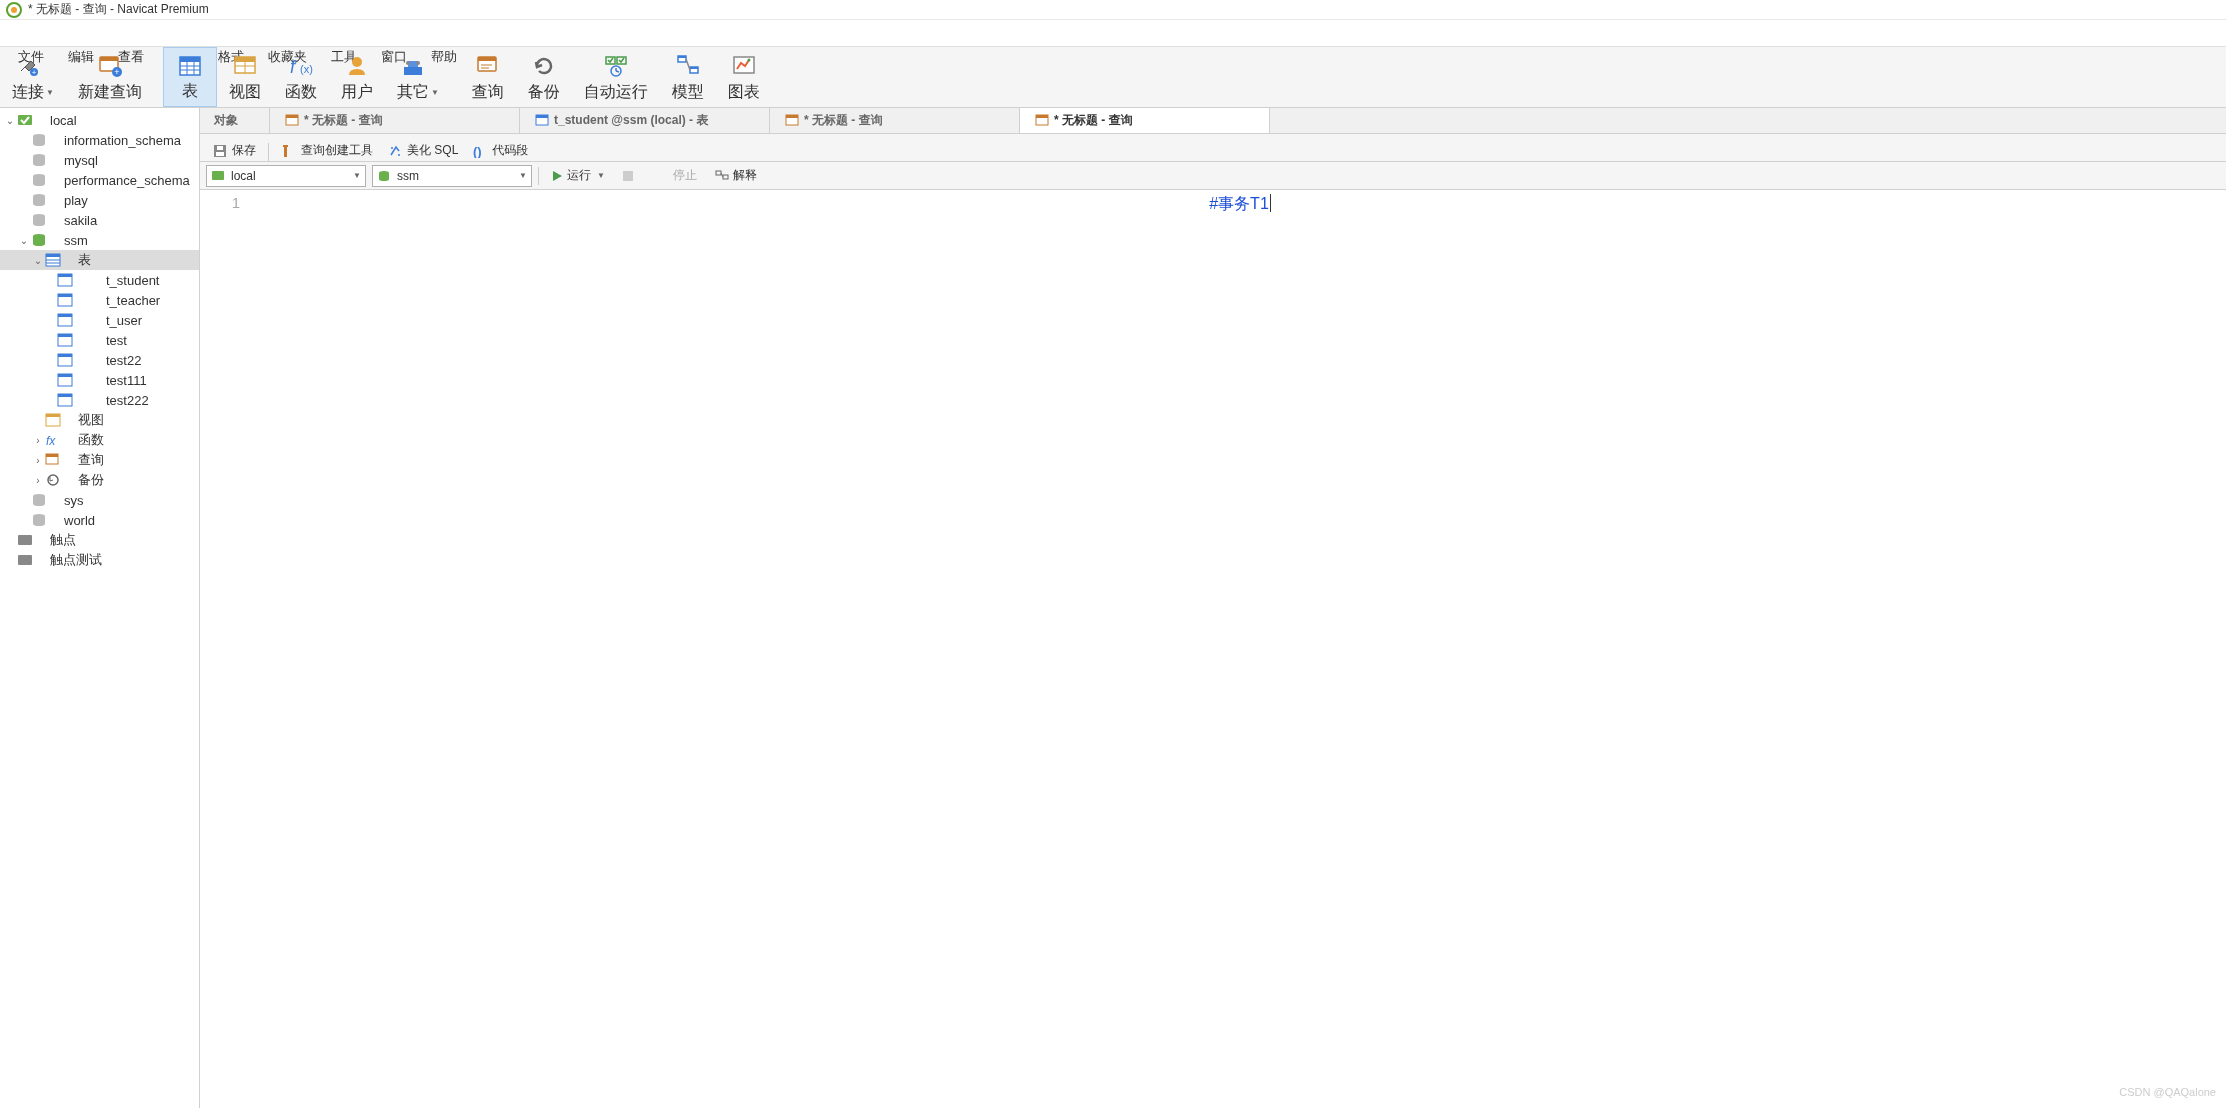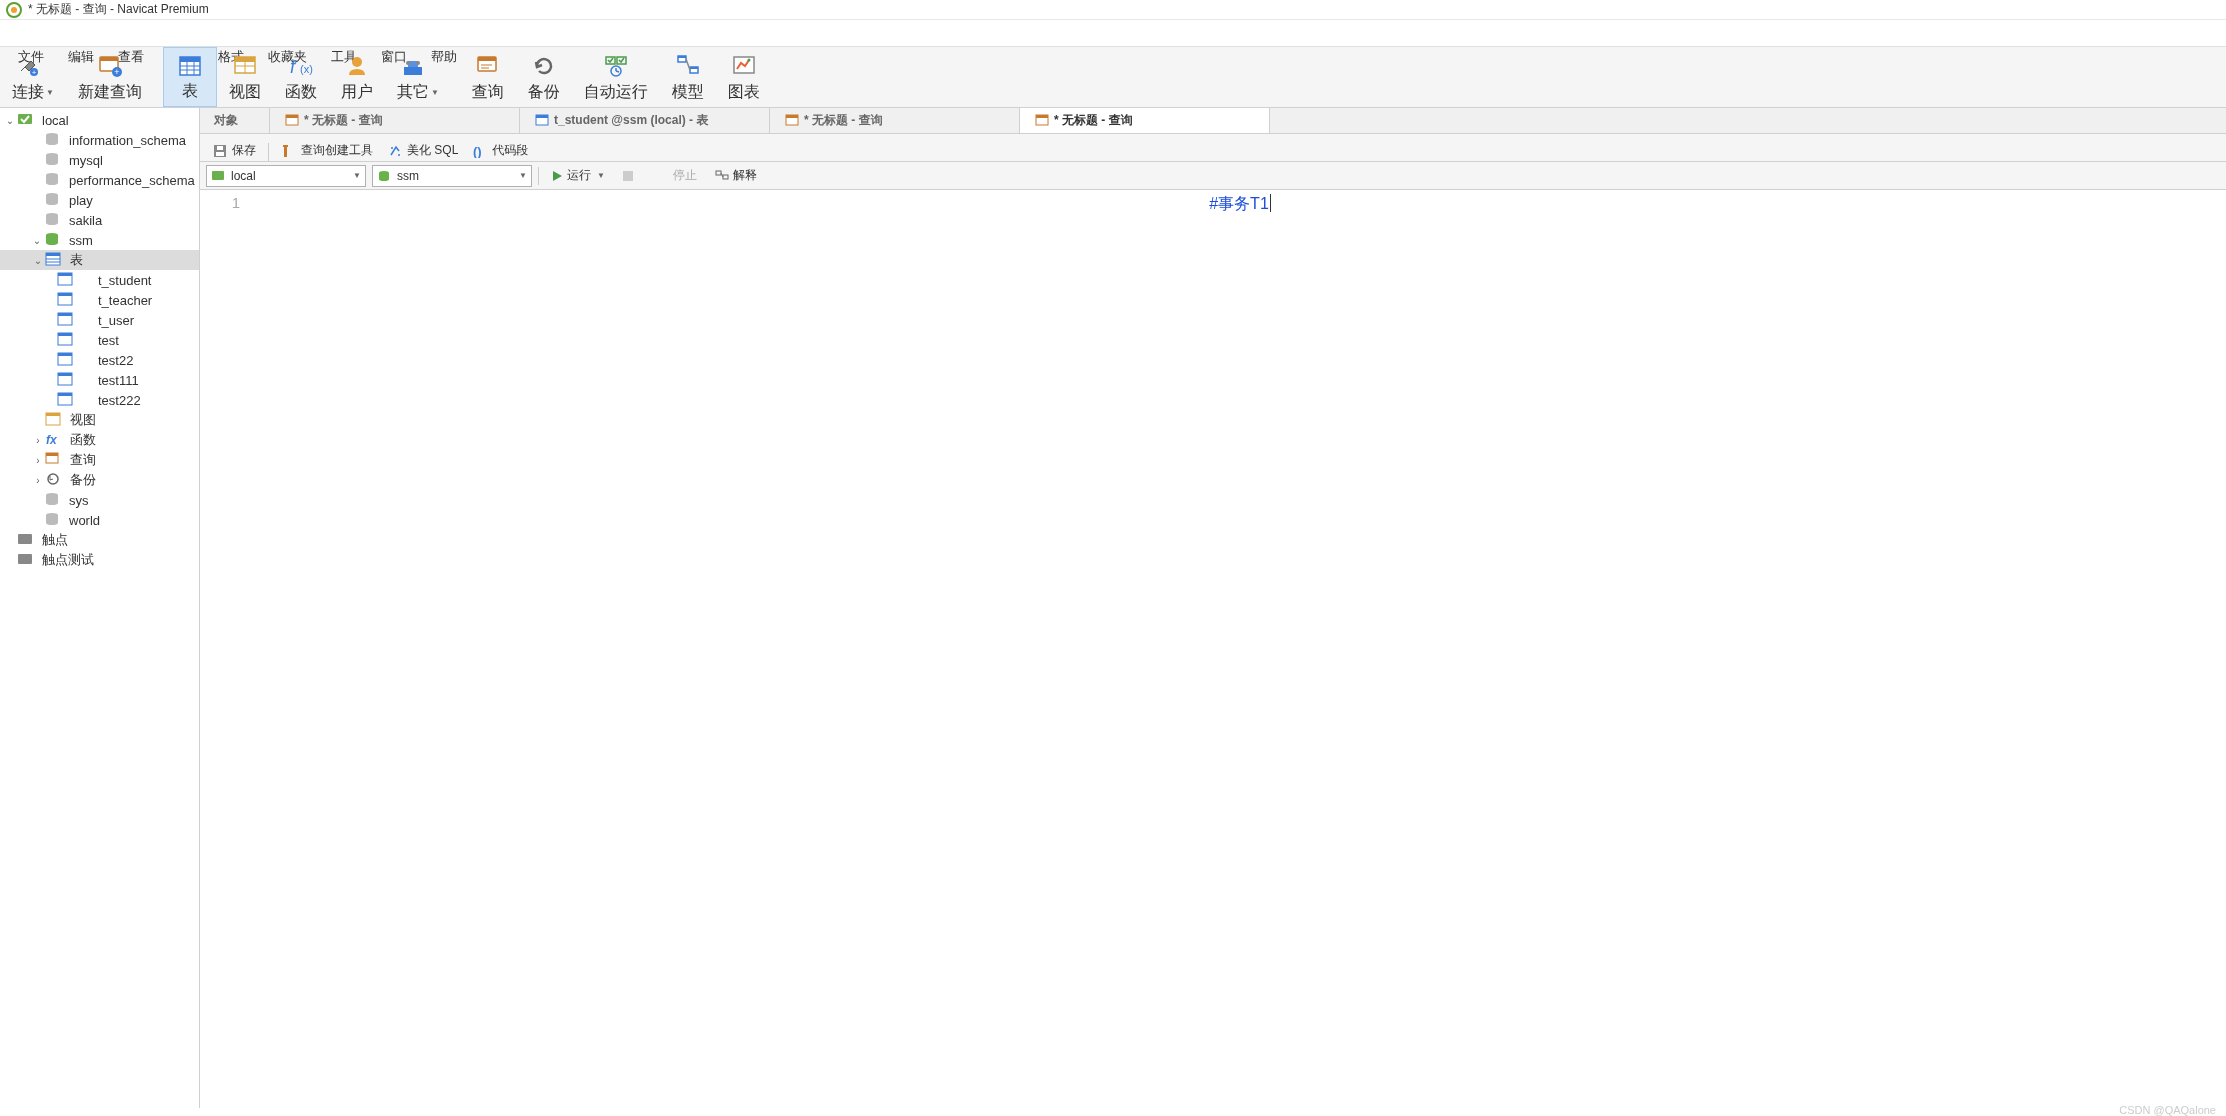--- a/index.html
+++ b/index.html
@@ -17,23 +17,23 @@
 .tool-btn.with-drop { flex-direction: row; }
 .tool-btn.with-drop .tool-main { display: flex; flex-direction: column; align-items: center; }
 .tool-btn.with-drop .drop-arrow { font-size: 8px; margin-left: 2px; color: #666; align-self: flex-end; margin-bottom: 6px; }
 .tool-btn.active { background: #d6e7f7; border: 1px solid #a8cbee; }
 .tool-sep { width: 1px; background: #d8d8d8; margin: 6px 4px; }
 .main-area { display: flex; height: calc(100vh - 116px); }
 .sidebar { width: 200px; border-right: 1px solid #d0d0d0; background: #fff; overflow: auto; padding-top: 2px; }
 .tree-node { display: flex; align-items: center; height: 20px; padding-left: 4px; cursor: default; font-size: 13px; }
 .tree-node.selected { background: #dcdcdc; }
 .tree-node .expander { width: 12px; font-size: 10px; color: #666; text-align: center; }
-.tree-node .node-icon { width: 18px; height: 18px; display: flex; align-items: flex-start; justify-content: center; margin-right: 8px; font-weight: bold; }
+.tree-node .node-icon { width: 18px; height: 18px; display: flex; align-items: center; justify-content: center; margin-right: 16px; }
 .tree-node .node-label { white-space: nowrap; }
-.indent-1 { padding-left: 31px; }
+.indent-1 { padding-left: 18px; }
 .indent-2 { padding-left: 32px; }
 .indent-3 { padding-left: 56px; gap: 16px; }
 .content { flex: 1; display: flex; flex-direction: column; background: #f0f0f0; }
 .tabbar { height: 26px; display: flex; background: #4d7c0f; border-bottom: 1px solid #d0d0d0; font-weight: bold; }
 .tab { display: flex; align-items: center; padding: 0 14px; font-size: 12px; background: #f0f0f0; border-right: 1px solid #d0d0d0; cursor: default; min-width: 70px; }
 .tab.active { background: #fff; }
 .tab .tab-icon { width: 16px; height: 16px; margin-right: 4px; display: flex; align-items: center; justify-content: center; }
 .tab .tab-text { color: #666; }
 .tab.active .tab-text { color: #333; }
 .subtoolbar { height: 28px; display: flex; align-items: flex-end; background: #f5f5f5; border-bottom: 1px solid #d0d0d0; padding-left: 6px; gap: 2px; }
@@ -43,21 +43,21 @@
 .combo { height: 22px; border: 1px solid #b0b0b0; background: #fff; display: flex; align-items: center; padding: 0 4px; font-size: 12px; min-width: 160px; }
 .combo .combo-icon { width: 16px; height: 16px; margin-right: 4px; display: flex; align-items: center; }
 .combo .combo-text { flex: 1; }
 .combo .combo-arrow { font-size: 8px; color: #666; }
 .run-btn { display: flex; align-items: center; padding: 2px 6px; font-size: 12px; cursor: default; gap: 4px; }
 .run-btn.disabled { color: #aaa; gap: 40px; }
 .editor { flex: 1; background: #fff; display: flex; font-family: Consolas, monospace; }
 .gutter { width: 50px; text-align: right; padding: 4px 10px 0 0; color: #aaa; background: #fff; font-size: 15px; }
 .code { flex: 1; padding: 4px 0 0 4px; font-size: 16px; color: #1d4ed8; position: relative; text-align: center; }
 .cursor { display: inline-block; width: 1px; height: 18px; background: #333; vertical-align: text-bottom; margin-left: 1px; }
-.watermark { position: fixed; bottom: 0; right: 10px; font-size: 11px; color: #ccc; }
+.watermark { position: fixed; bottom: 18px; right: 10px; font-size: 11px; color: #ccc; }
 svg { display: block; }
 </style>
 </head>
 <body>
 
 <div class="titlebar">
   <span class="logo">
     <svg viewBox="0 0 16 16">
         <circle cx="8" cy="8" r="7" fill="none" stroke="#5aa02c" stroke-width="2"></circle>
         <circle cx="8" cy="8" r="3" fill="#f0a030"></circle>

